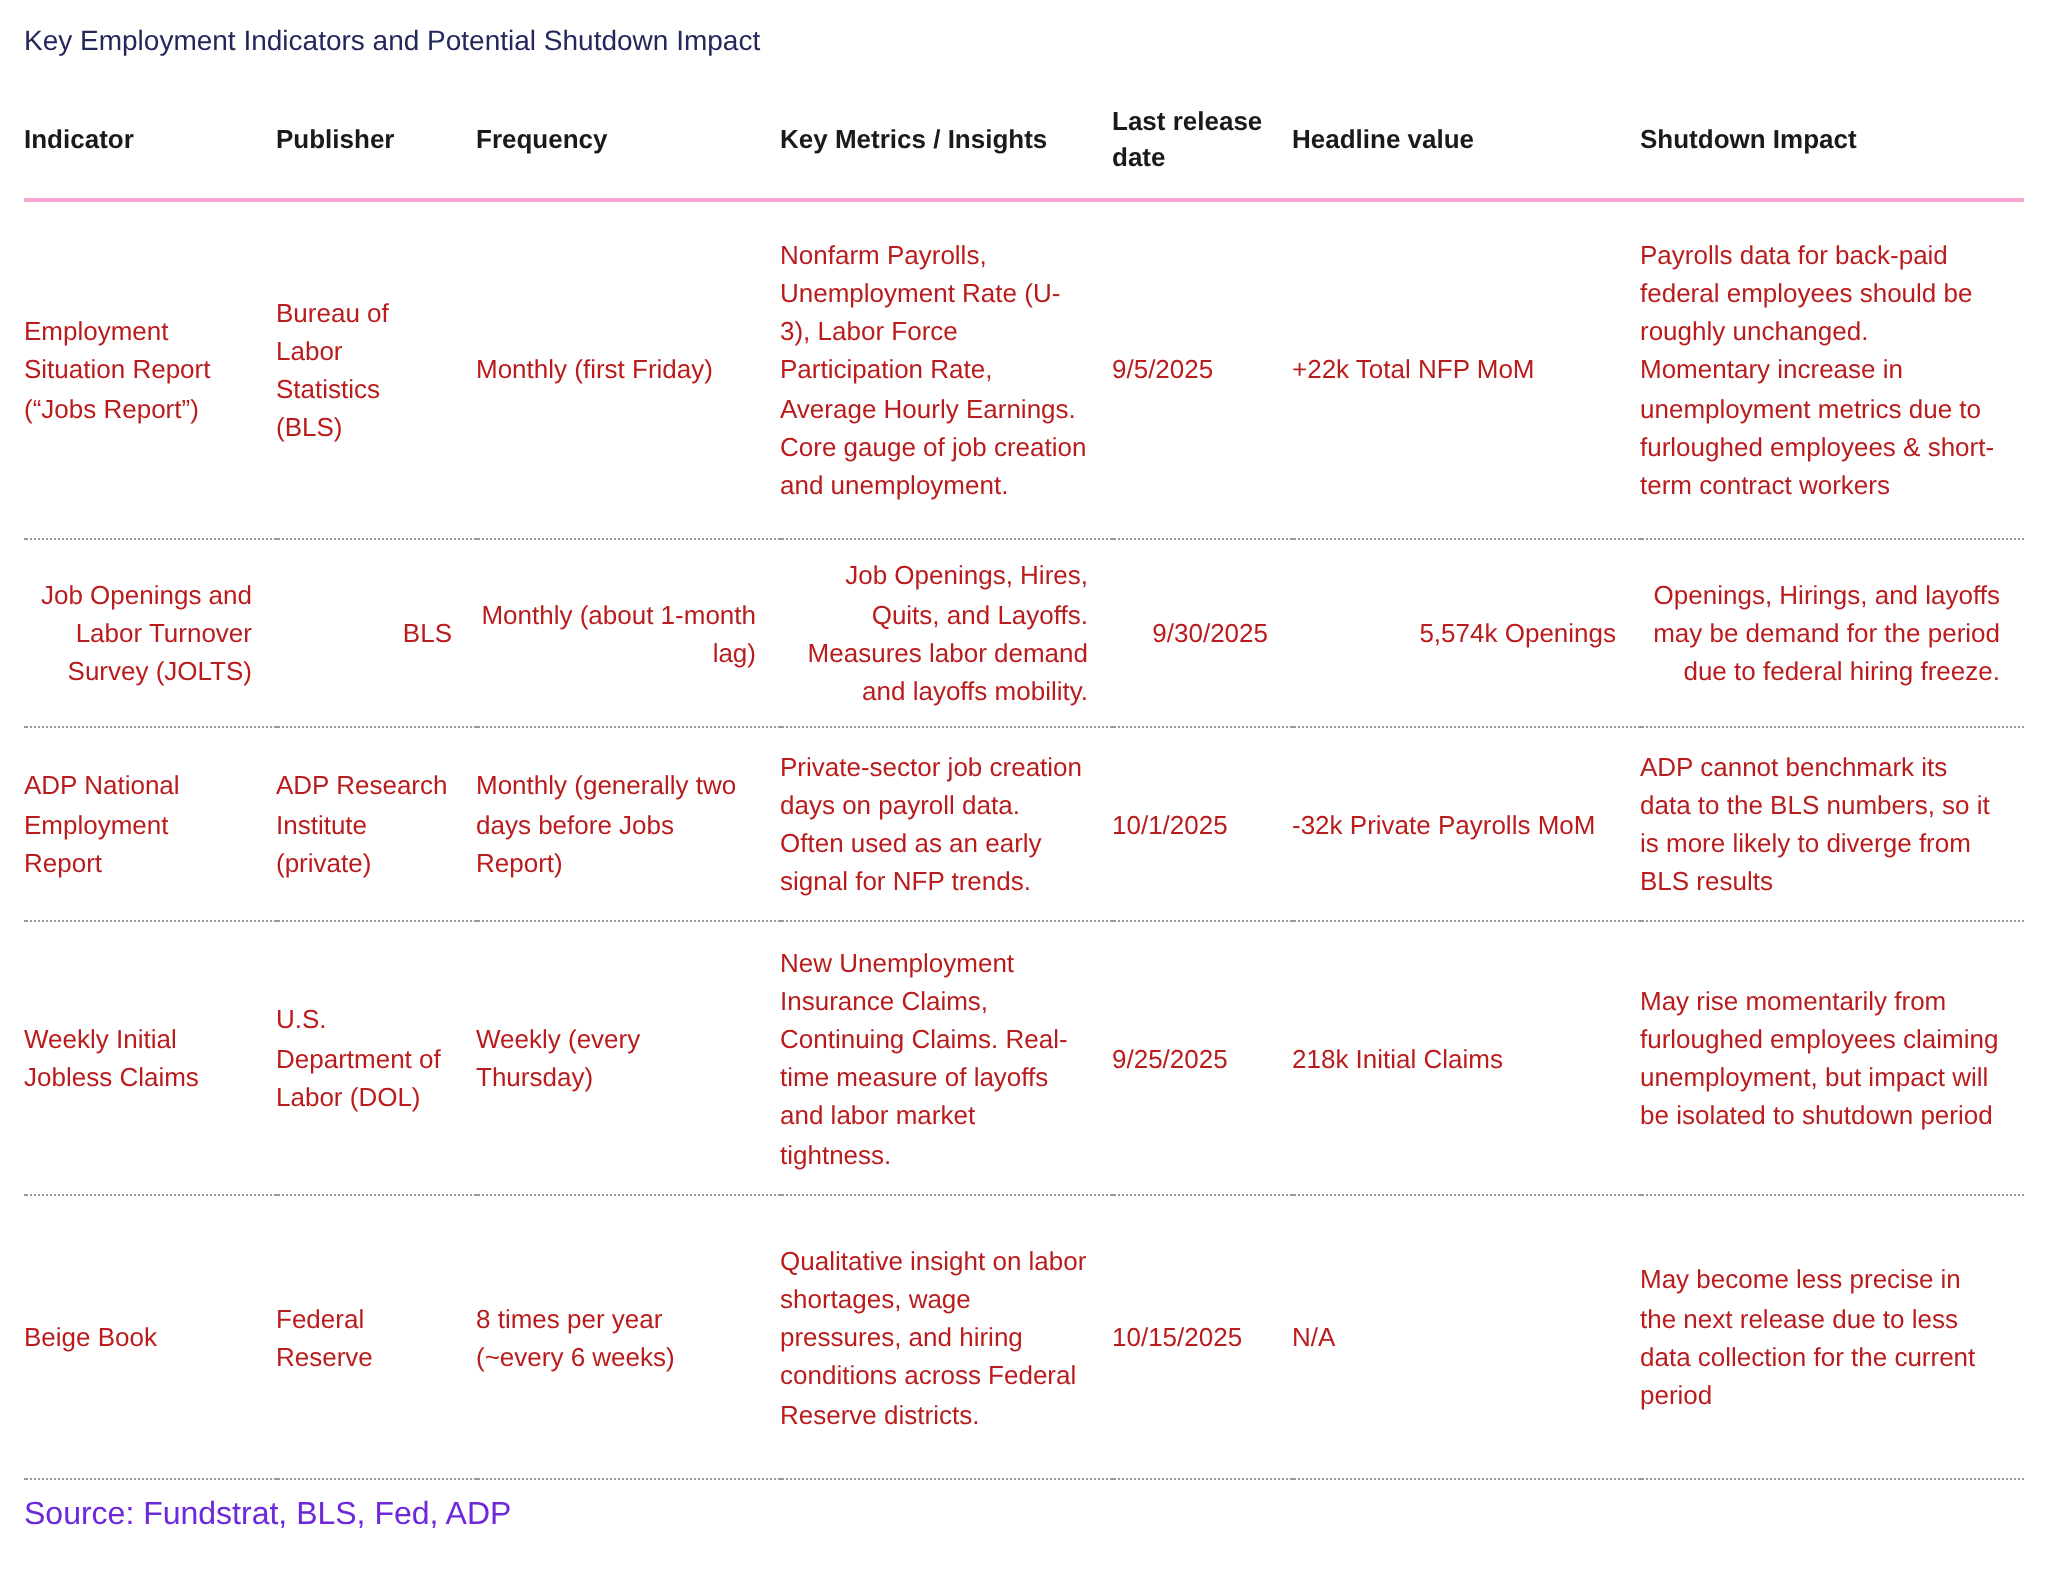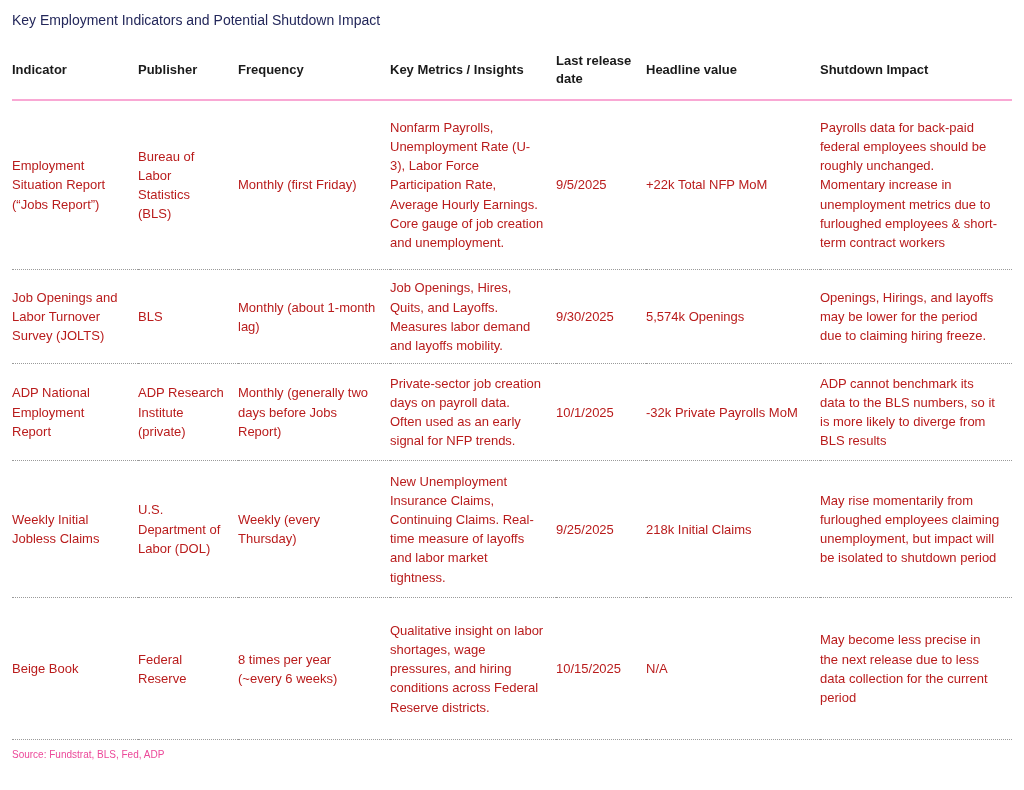--- a/index.html
+++ b/index.html
@@ -46,28 +46,28 @@
     font-size: 13px;
     color: #b91c1c;
     vertical-align: middle;
     padding: 8px 12px 8px 0;
     line-height: 1.48;
   }
   table.indicators tbody tr {
     border-bottom: 1px dotted #9a9a9a;
   }
   tr.r0 { height: 170px; }
-  tr.r1 { height: 89px; }
+  tr.r1 { height: 89px; text-align: right; }
   tr.r2 { height: 97px; }
   tr.r3 { height: 137px; }
   tr.r4 { height: 142px; }
   .source {
     margin-top: 9px;
-    font-size: 10px;
-    color: #ec4899;
+    font-size: 16px;
+    color: #6d28d9;
   }
 </style>
 </head>
 <body>
 
 <div class="page">
 
   <h1 class="title">Key Employment Indicators and Potential Shutdown Impact</h1>
 
   <table class="indicators">
@@ -101,21 +101,21 @@
         <td>+22k Total NFP MoM</td>
         <td>Payrolls data for back-paid federal employees should be roughly unchanged. Momentary increase in unemployment metrics due to furloughed employees &amp; short-term contract workers</td>
       </tr>
       <tr class="r1">
         <td>Job Openings and Labor Turnover Survey (JOLTS)</td>
         <td>BLS</td>
         <td>Monthly (about 1-month lag)</td>
         <td>Job Openings, Hires, Quits, and Layoffs. Measures labor demand and layoffs mobility.</td>
         <td>9/30/2025</td>
         <td>5,574k Openings</td>
-        <td>Openings, Hirings, and layoffs may be lower for the period due to claiming hiring freeze.</td>
+        <td>Openings, Hirings, and layoffs may be demand for the period due to federal hiring freeze.</td>
       </tr>
       <tr class="r2">
         <td>ADP National Employment Report</td>
         <td>ADP Research Institute (private)</td>
         <td>Monthly (generally two days before Jobs Report)</td>
         <td>Private-sector job creation days on payroll data. Often used as an early signal for NFP trends.</td>
         <td>10/1/2025</td>
         <td>-32k Private Payrolls MoM</td>
         <td>ADP cannot benchmark its data to the BLS numbers, so it is more likely to diverge from BLS results</td>
       </tr>

